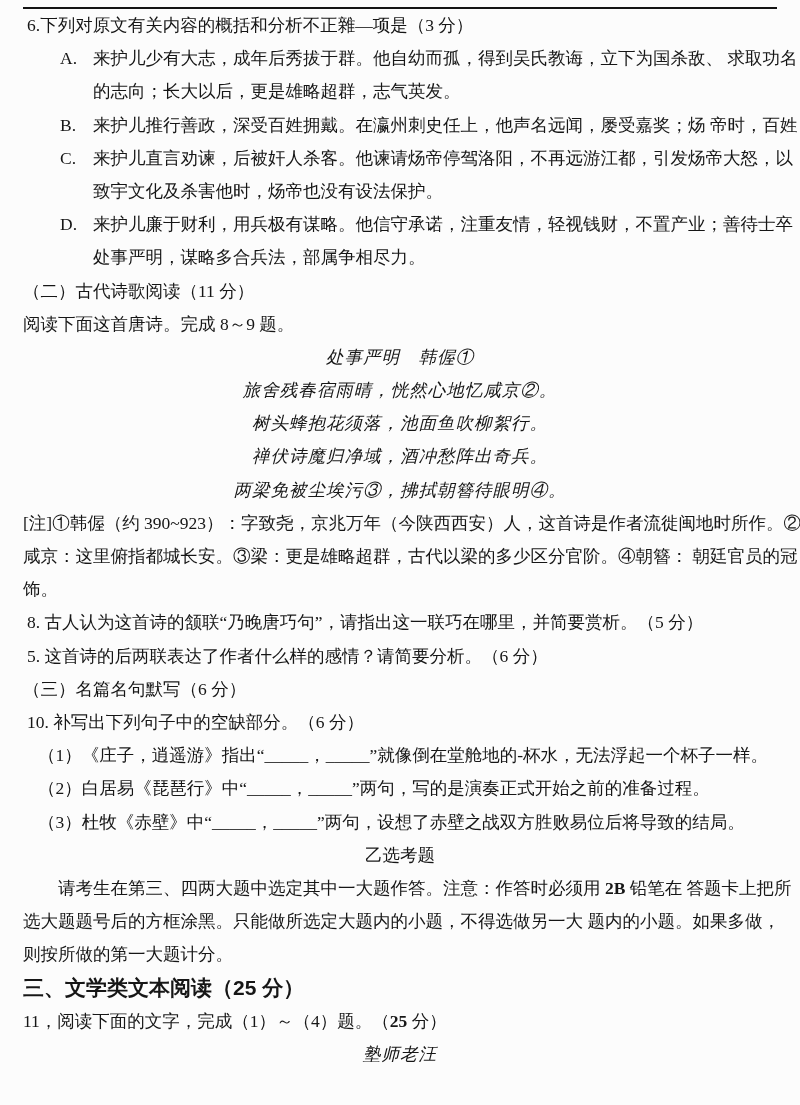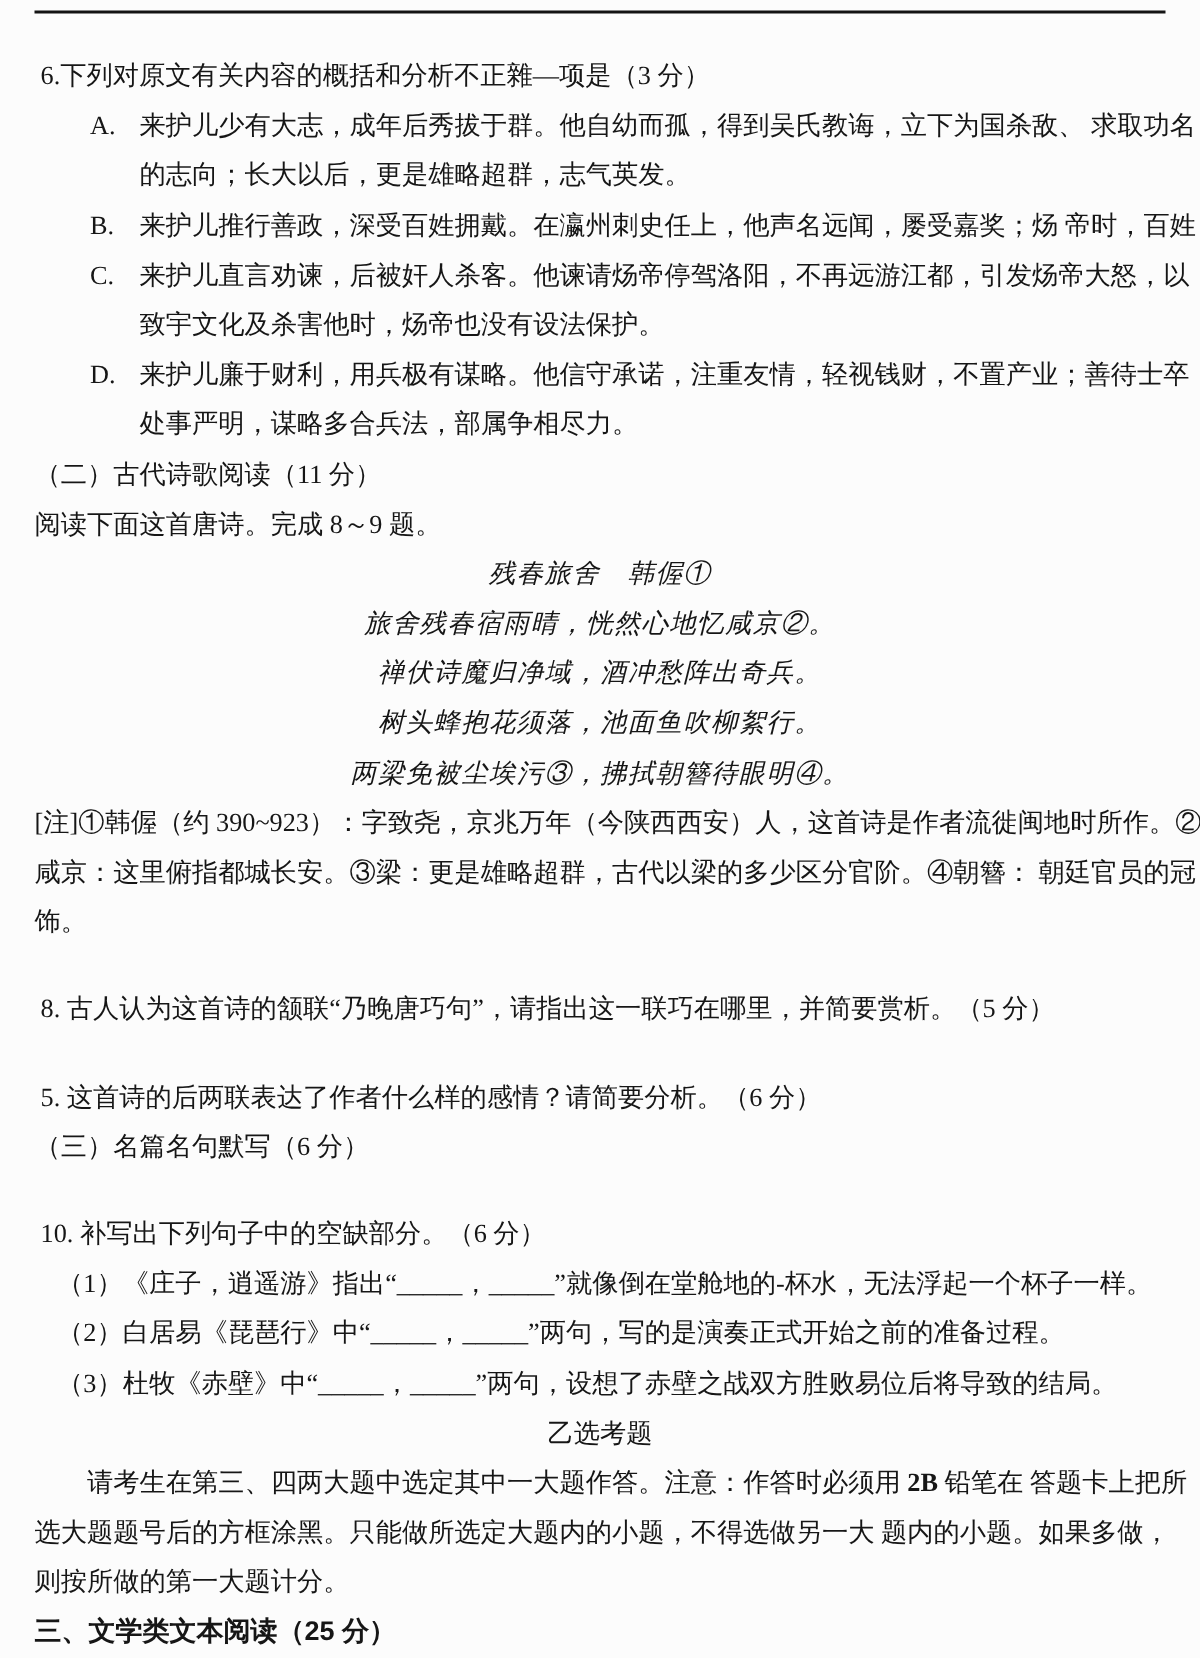--- a/index.html
+++ b/index.html
@@ -17,35 +17,35 @@
     border-top:2px solid #141414;
     margin-top:7px;
     height:0;
   }
   .line{
     height:33.2px;
     line-height:33.2px;
     white-space:nowrap;
     overflow:visible;
   }
-  .q-line{padding-left:4px;margin-top:25px;}
+  .q-line{padding-left:4px;}
   .fill-line{padding-left:15px;}
   .option{position:relative;padding-left:70px;}
   .opt-label{
     position:absolute;left:37px;top:0;
     height:33.2px;line-height:33.2px;
   }
   .centered{text-align:center;white-space:nowrap;}
   .kai{
     font-style:italic;
     letter-spacing:1px;
   }
   .poem-line{height:33.2px;line-height:33.2px;}
   .bold{font-weight:bold;}
-  .heading-bold{font-weight:bold;font-family:"Liberation Sans","DejaVu Sans",sans-serif;font-size:18px;}
+  .heading-bold{font-weight:bold;font-family:"Liberation Sans","DejaVu Sans",sans-serif;font-size:21px;}
   .indent-first{text-indent:35px;}
 </style>
 </head>
 <body>
 
 <div class="page">
   <div class="inner">
 
     <div class="top-rule"></div>
 
@@ -71,24 +71,24 @@
     <div class="option">
       <span class="opt-label">D.</span>
       <div class="line">来护儿廉于财利，用兵极有谋略。他信守承诺，注重友情，轻视钱财，不置产业；善待士卒，</div>
       <div class="line">处事严明，谋略多合兵法，部属争相尽力。</div>
     </div>
 
     <div class="line">（二）古代诗歌阅读（11 分）</div>
     <div class="line">阅读下面这首唐诗。完成 8～9 题。</div>
 
     <div>
-      <div class="poem-line centered kai">残春旅舍　韩偓①</div>
+      <div class="poem-line centered kai">处事严明　韩偓①</div>
       <div class="poem-line centered kai">旅舍残春宿雨晴，恍然心地忆咸京②。</div>
+      <div class="poem-line centered kai">树头蜂抱花须落，池面鱼吹柳絮行。</div>
       <div class="poem-line centered kai">禅伏诗魔归净域，酒冲愁阵出奇兵。</div>
-      <div class="poem-line centered kai">树头蜂抱花须落，池面鱼吹柳絮行。</div>
       <div class="poem-line centered kai">两梁免被尘埃污③，拂拭朝簪待眼明④。</div>
     </div>
 
     <div>
       <div class="line">[注]①韩偓（约 390~923）：字致尧，京兆万年（今陕西西安）人，这首诗是作者流徙闽地时所作。②</div>
       <div class="line">咸京：这里俯指都城长安。③梁：更是雄略超群，古代以梁的多少区分官阶。④朝簪： 朝廷官员的冠</div>
       <div class="line">饰。</div>
     </div>
 
     <div class="line q-line">8. 古人认为这首诗的颔联“乃晚唐巧句”，请指出这一联巧在哪里，并简要赏析。（5 分）</div>

